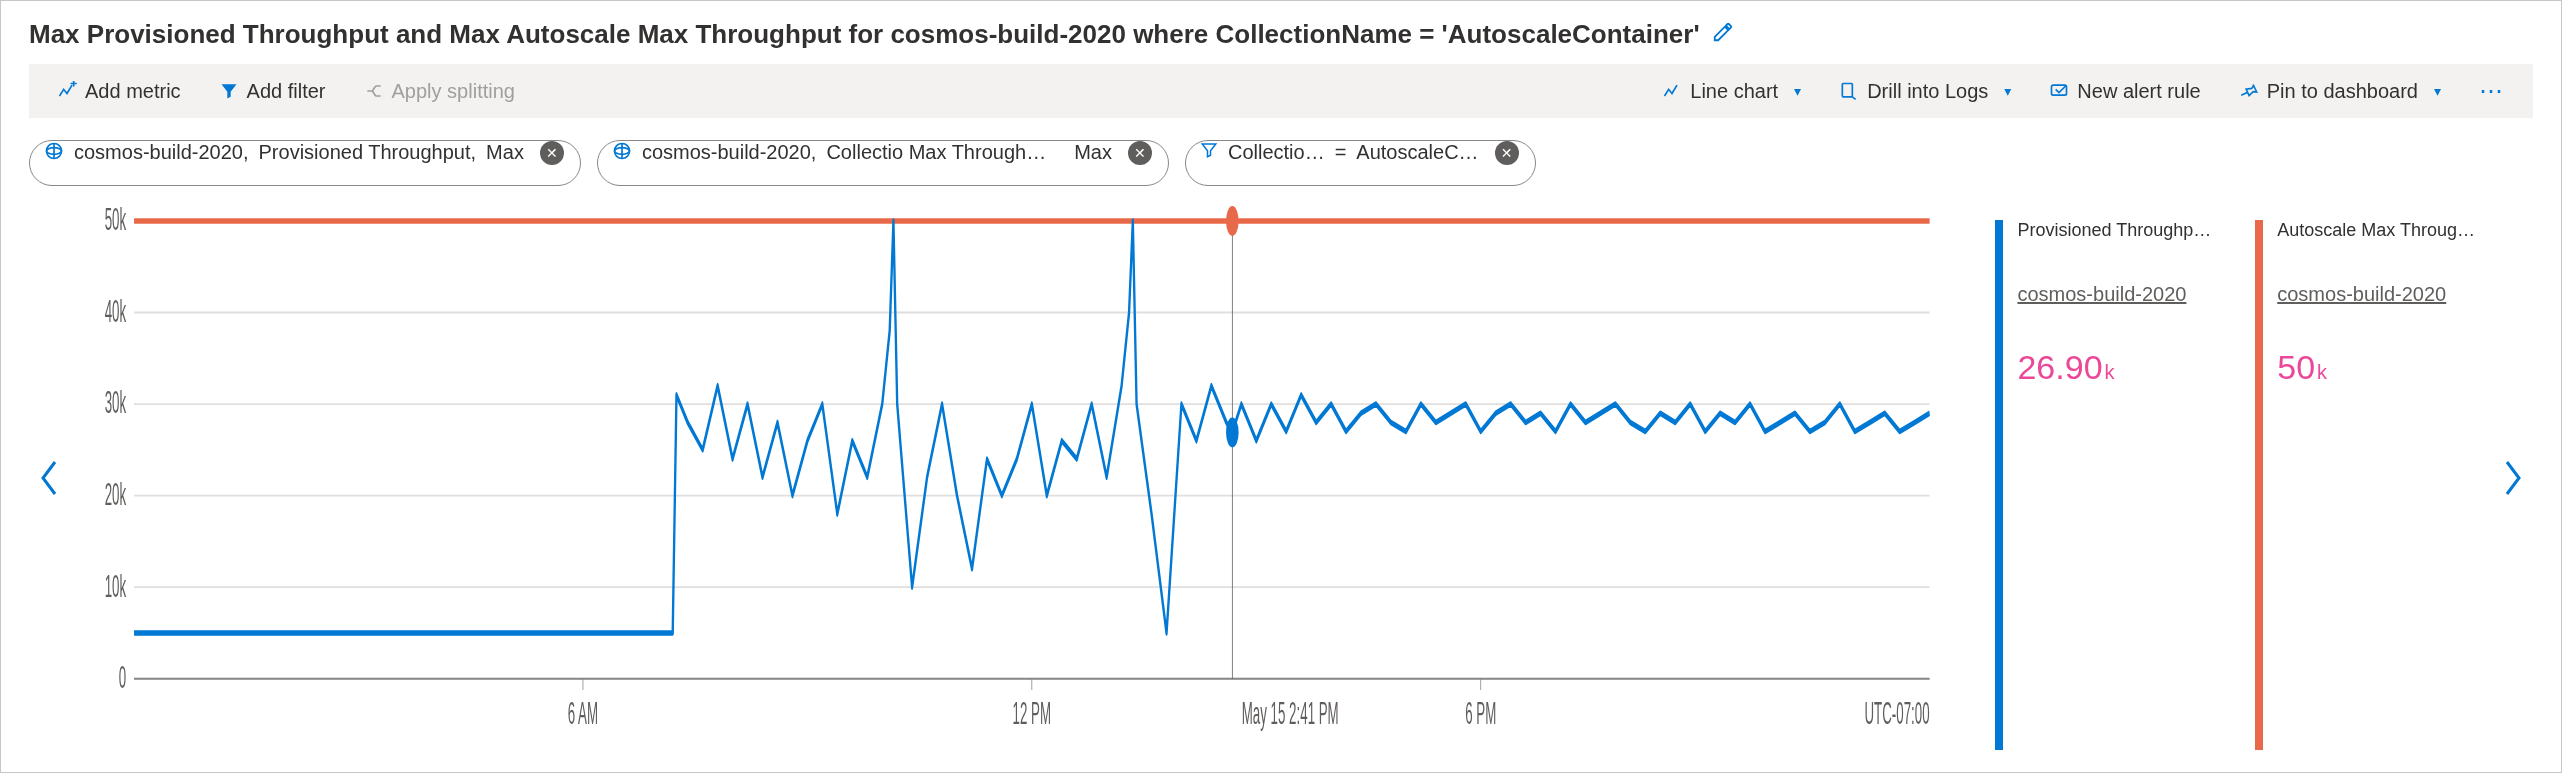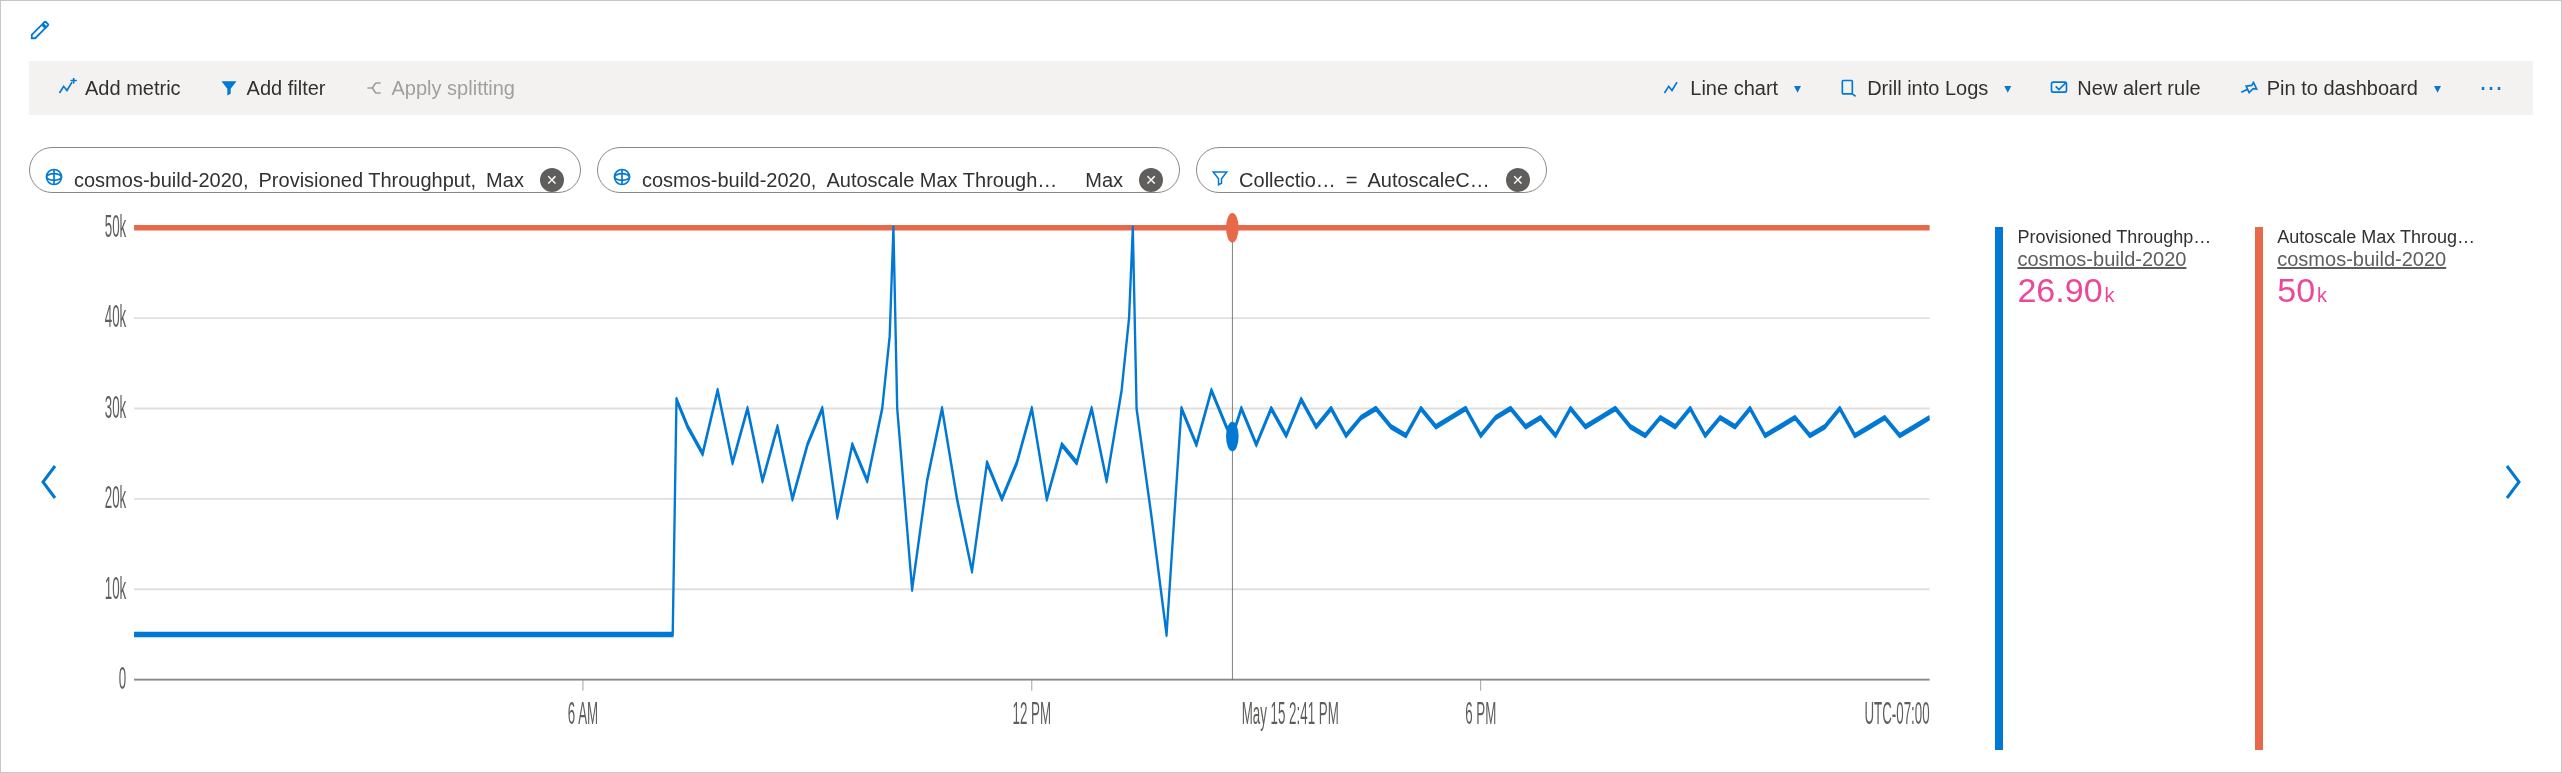--- a/index.html
+++ b/index.html
@@ -8,47 +8,48 @@
   .title-row { display: flex; align-items: center; gap: 12px; font-size: 26px; font-weight: 600; margin-bottom: 14px; }
   .edit-icon { color: #0078d4; font-size: 22px; }
   .toolbar { background: #f3f2f1; height: 54px; display: flex; align-items: center; padding: 13px 18px; font-size: 20px; color: #323130; text-align: right; }
   .tool-btn { display: inline-flex; align-items: center; gap: 8px; padding: 6px 10px; margin-right: 18px; cursor: pointer; }
   .tool-btn.disabled { color: #a19f9d; }
   .tool-icon { color: #0078d4; font-size: 20px; display: inline-flex; align-items: center; }
   .tool-btn.disabled .tool-icon { color: #a19f9d; }
   .toolbar-spacer { flex: 1; }
   .chevron { margin-left: 8px; color: #0078d4; font-size: 14px; }
   .chips { display: flex; gap: 16px; margin: 22px 0 20px 0; }
-  .chip { display: inline-flex; align-items: flex-end; gap: 10px; border: 1px solid #8a8886; border-radius: 28px; height: 46px; padding: 0 16px 0 14px; font-size: 20px; background: #fff; margin-top: 10px; }
+  .chip { display: inline-flex; align-items: flex-start; gap: 10px; border: 1px solid #8a8886; border-radius: 28px; height: 46px; padding: 0 16px 0 14px; font-size: 20px; background: #fff; }
   .chip .res-icon { color: #0078d4; font-size: 20px; }
   .chip .bold { font-weight: 400; }
   .chip .close { width: 24px; height: 24px; border-radius: 50%; background: #605e5c; color: #fff; display: inline-flex; align-items: center; justify-content: center; font-size: 14px; margin-left: 6px; }
   .chip.filter .res-icon { color: #0078d4; }
   .chart-zone { position: relative; flex: 1; display: flex; align-items: stretch; }
   .arrow { width: 40px; display: flex; align-items: center; justify-content: center; color: #0078d4; font-size: 36px; cursor: pointer; }
   .plot-col { flex: 1; display: flex; flex-direction: row; padding: 0 18px; }
   .plot { position: relative; flex: 1; }
   .plot svg { position: absolute; inset: 0; width: 100%; height: 100%; }
   .legend { display: flex; gap: 44px; margin-top: 14px; padding-left: 58px; }
   .legend-item { display: flex; }
   .legend-swatch { width: 8px; align-self: stretch; margin-right: 14px; }
   .legend-swatch.blue { background: #0078d4; }
   .legend-swatch.red { background: #e8684a; }
-  .legend-text { display: flex; flex-direction: column; }
+  .legend-text { display: flex; flex-direction: column; gap: 42px; }
   .legend-name { font-size: 18px; color: #323130; }
   .legend-sub { font-size: 20px; color: #605e5c; text-decoration: underline; }
   .legend-value { font-size: 34px; font-weight: 400; color: #ec4899; line-height: 1; margin-top: 2px; }
   .legend-value .unit { font-size: 20px; margin-left: 2px; }
 </style>
 </head>
 <body>
 
 <div class="frame">
 
   <div class="title-row">
+    <span>Max Provisioned Throughput and Max Autoscale Max Throughput for cosmos-build-2020 where CollectionName = 'AutoscaleContainer'</span>
     <span class="edit-icon">
       <svg width="22" height="22" viewBox="0 0 24 24" fill="none" stroke="currentColor" stroke-width="2">
           <path d="M3 17.25V21h3.75L17.81 9.94l-3.75-3.75L3 17.25zM20.71 7.04a1 1 0 0 0 0-1.41l-2.34-2.34a1 1 0 0 0-1.41 0l-1.83 1.83 3.75 3.75 1.83-1.83z"></path>
         </svg>
     </span>
   </div>
 
   <div class="toolbar">
     <span class="tool-btn">
       <span class="tool-icon">
@@ -134,21 +135,21 @@
     </span>
     <span class="chip">
       <span class="res-icon">
         <svg width="20" height="20" viewBox="0 0 24 24" fill="none" stroke="currentColor" stroke-width="2">
             <circle cx="12" cy="12" r="9"></circle>
             <ellipse cx="12" cy="12" rx="9" ry="4"></ellipse>
             <path d="M12 3v18"></path>
           </svg>
       </span>
       <span>cosmos-build-2020,</span>
-      <span class="bold">Autoscale Max Through…</span>
+      <span class="bold">Collectio Max Through…</span>
       <span style="margin-left:18px">Max</span>
       <span class="close">✕</span>
     </span>
     <span class="chip filter">
       <span class="res-icon">
         <svg width="18" height="18" viewBox="0 0 24 24" fill="none" stroke="currentColor" stroke-width="2">
             <path d="M3 4h18l-7 9v6l-4 2v-8L3 4z"></path>
           </svg>
       </span>
       <span>Collectio…</span>

